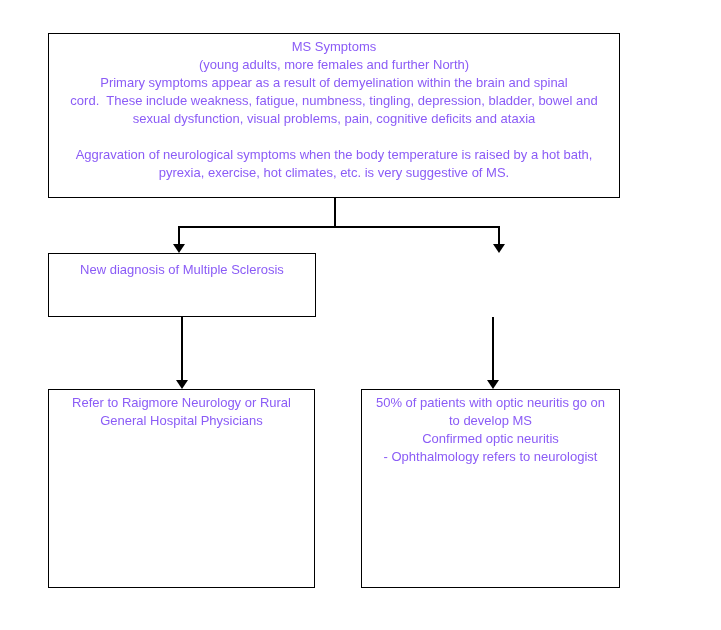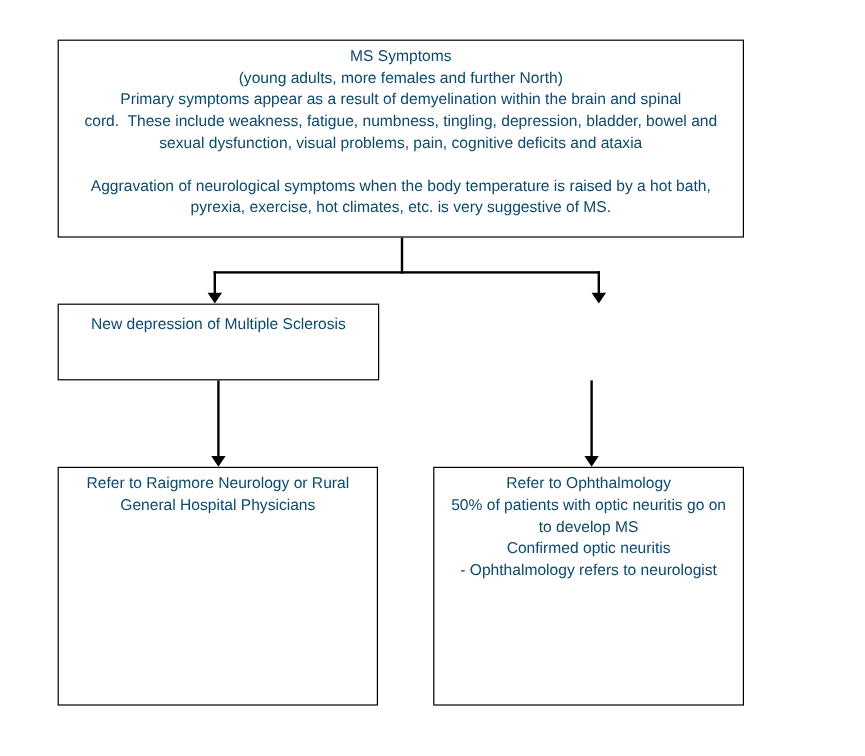--- a/index.html
+++ b/index.html
@@ -6,21 +6,21 @@
     margin: 0;
     padding: 0;
     background: #ffffff;
   }
   #canvas {
     position: relative;
     width: 721px;
     height: 630px;
     background: #ffffff;
     font-family: "Liberation Sans", sans-serif;
-    color: #0c4a6e;
+    color: #8b5cf6;
     overflow: hidden;
   }
   .box {
     position: absolute;
     box-sizing: border-box;
     border: 1.5px solid #000000;
     background: #ffffff;
     text-align: center;
     font-size: 13px;
     line-height: 18px;
@@ -79,33 +79,32 @@
   </div>
 
   <div class="line" id="stem-line"></div>
   <div class="line" id="branch-line"></div>
   <div class="line" id="left-drop-line"></div>
   <div class="arrowhead" id="left-drop-head"></div>
   <div class="line" id="right-drop-line"></div>
   <div class="arrowhead" id="right-drop-head"></div>
 
   <div class="box" id="new-diagnosis-box">
-    <div class="box-text">New depression of Multiple Sclerosis</div>
+    <div class="box-text">New diagnosis of Multiple Sclerosis</div>
   </div>
 
   <div class="line" id="neurology-arrow-line"></div>
   <div class="arrowhead" id="neurology-arrow-head"></div>
   <div class="line" id="ophthalmology-arrow-line"></div>
   <div class="arrowhead" id="ophthalmology-arrow-head"></div>
 
   <div class="box" id="refer-neurology-box">
     <div class="box-heading">Refer to Raigmore Neurology or Rural
 General Hospital Physicians</div>
   </div>
   <div class="box" id="refer-ophthalmology-box">
-    <div class="box-heading">Refer to Ophthalmology</div>
     <div class="box-body">50% of patients with optic neuritis go on
 to develop MS
 Confirmed optic neuritis
 - Ophthalmology refers to neurologist</div>
   </div>
 
 </div>
 
 </body></html>

